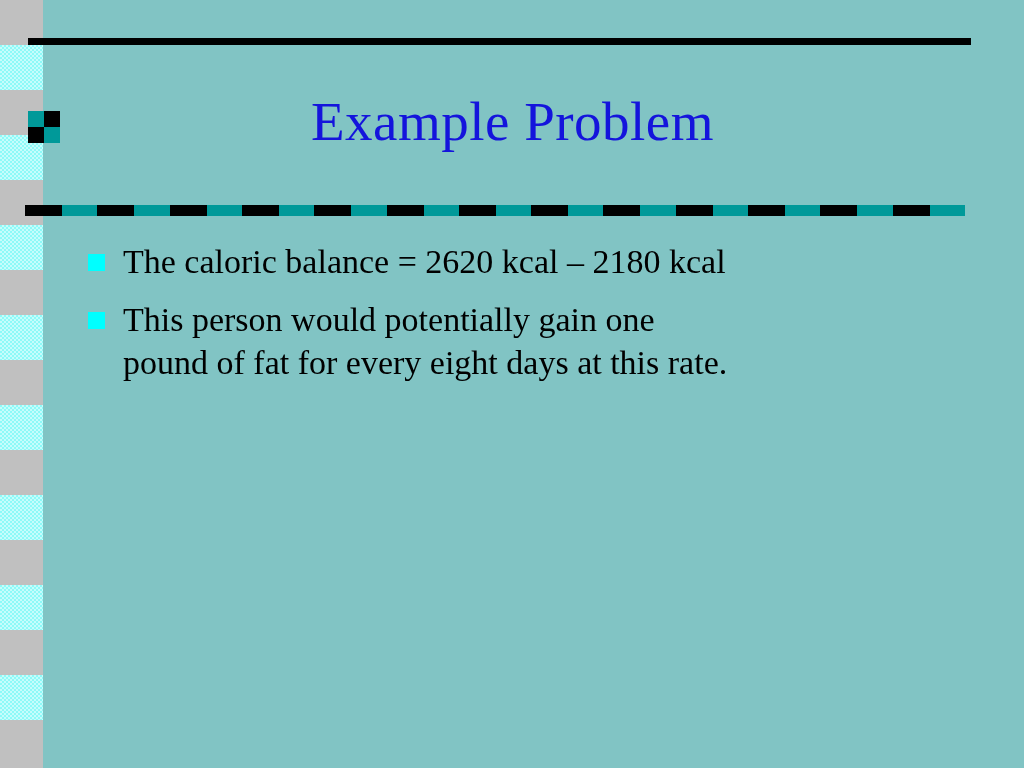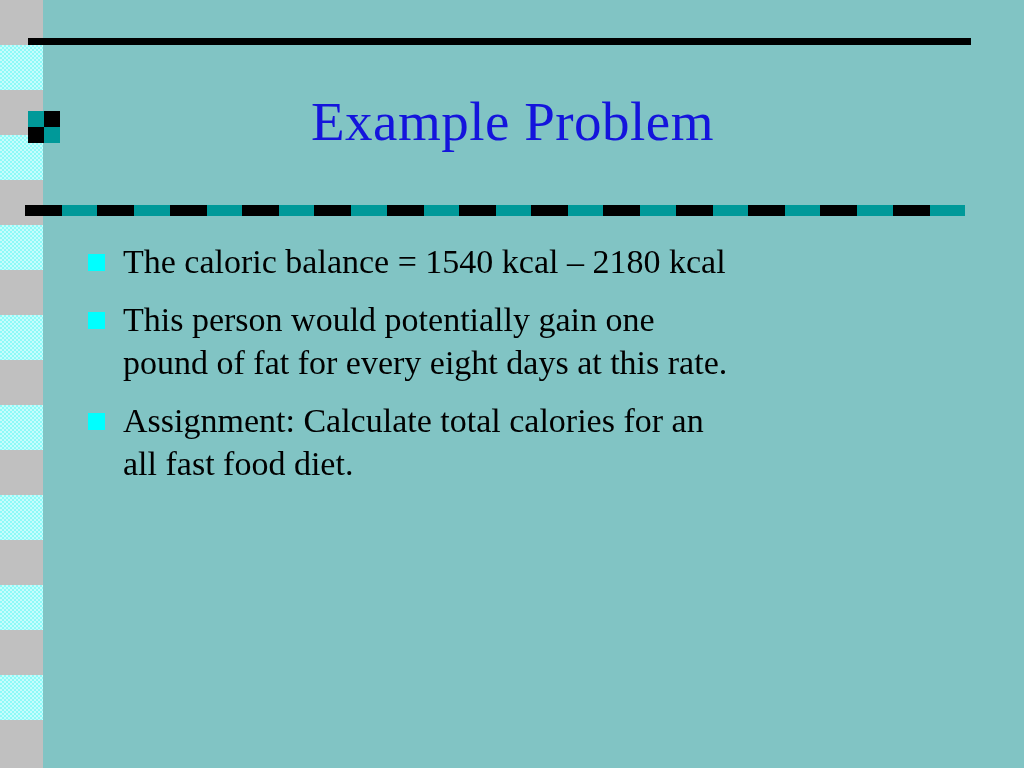--- a/index.html
+++ b/index.html
@@ -188,34 +188,27 @@
       <span class="dash" style="left: 723px;"></span>
       <span class="dash" style="left: 795px;"></span>
       <span class="dash" style="left: 868px;"></span>
     </div>
 
   <div id="body">
 
     <div class="bullet-row">
       <span class="bullet-marker"></span>
       <div class="bullet-text">
-        <span class="line">The caloric balance = 1540 kcal – 2180 kcal</span>
+        <span class="line">The caloric balance = 2620 kcal – 2180 kcal</span>
       </div>
     </div>
 
     <div class="bullet-row">
       <span class="bullet-marker"></span>
       <div class="bullet-text">
         <span class="line">This person would potentially gain one</span>
         <span class="line">pound of fat for every eight days at this rate.</span>
       </div>
     </div>
 
-    <div class="bullet-row">
-      <span class="bullet-marker"></span>
-      <div class="bullet-text">
-        <span class="line">Assignment: Calculate total calories for an</span>
-        <span class="line">all fast food diet.</span>
-      </div>
-    </div>
 
   </div>
 </div>
 
 </body></html>

